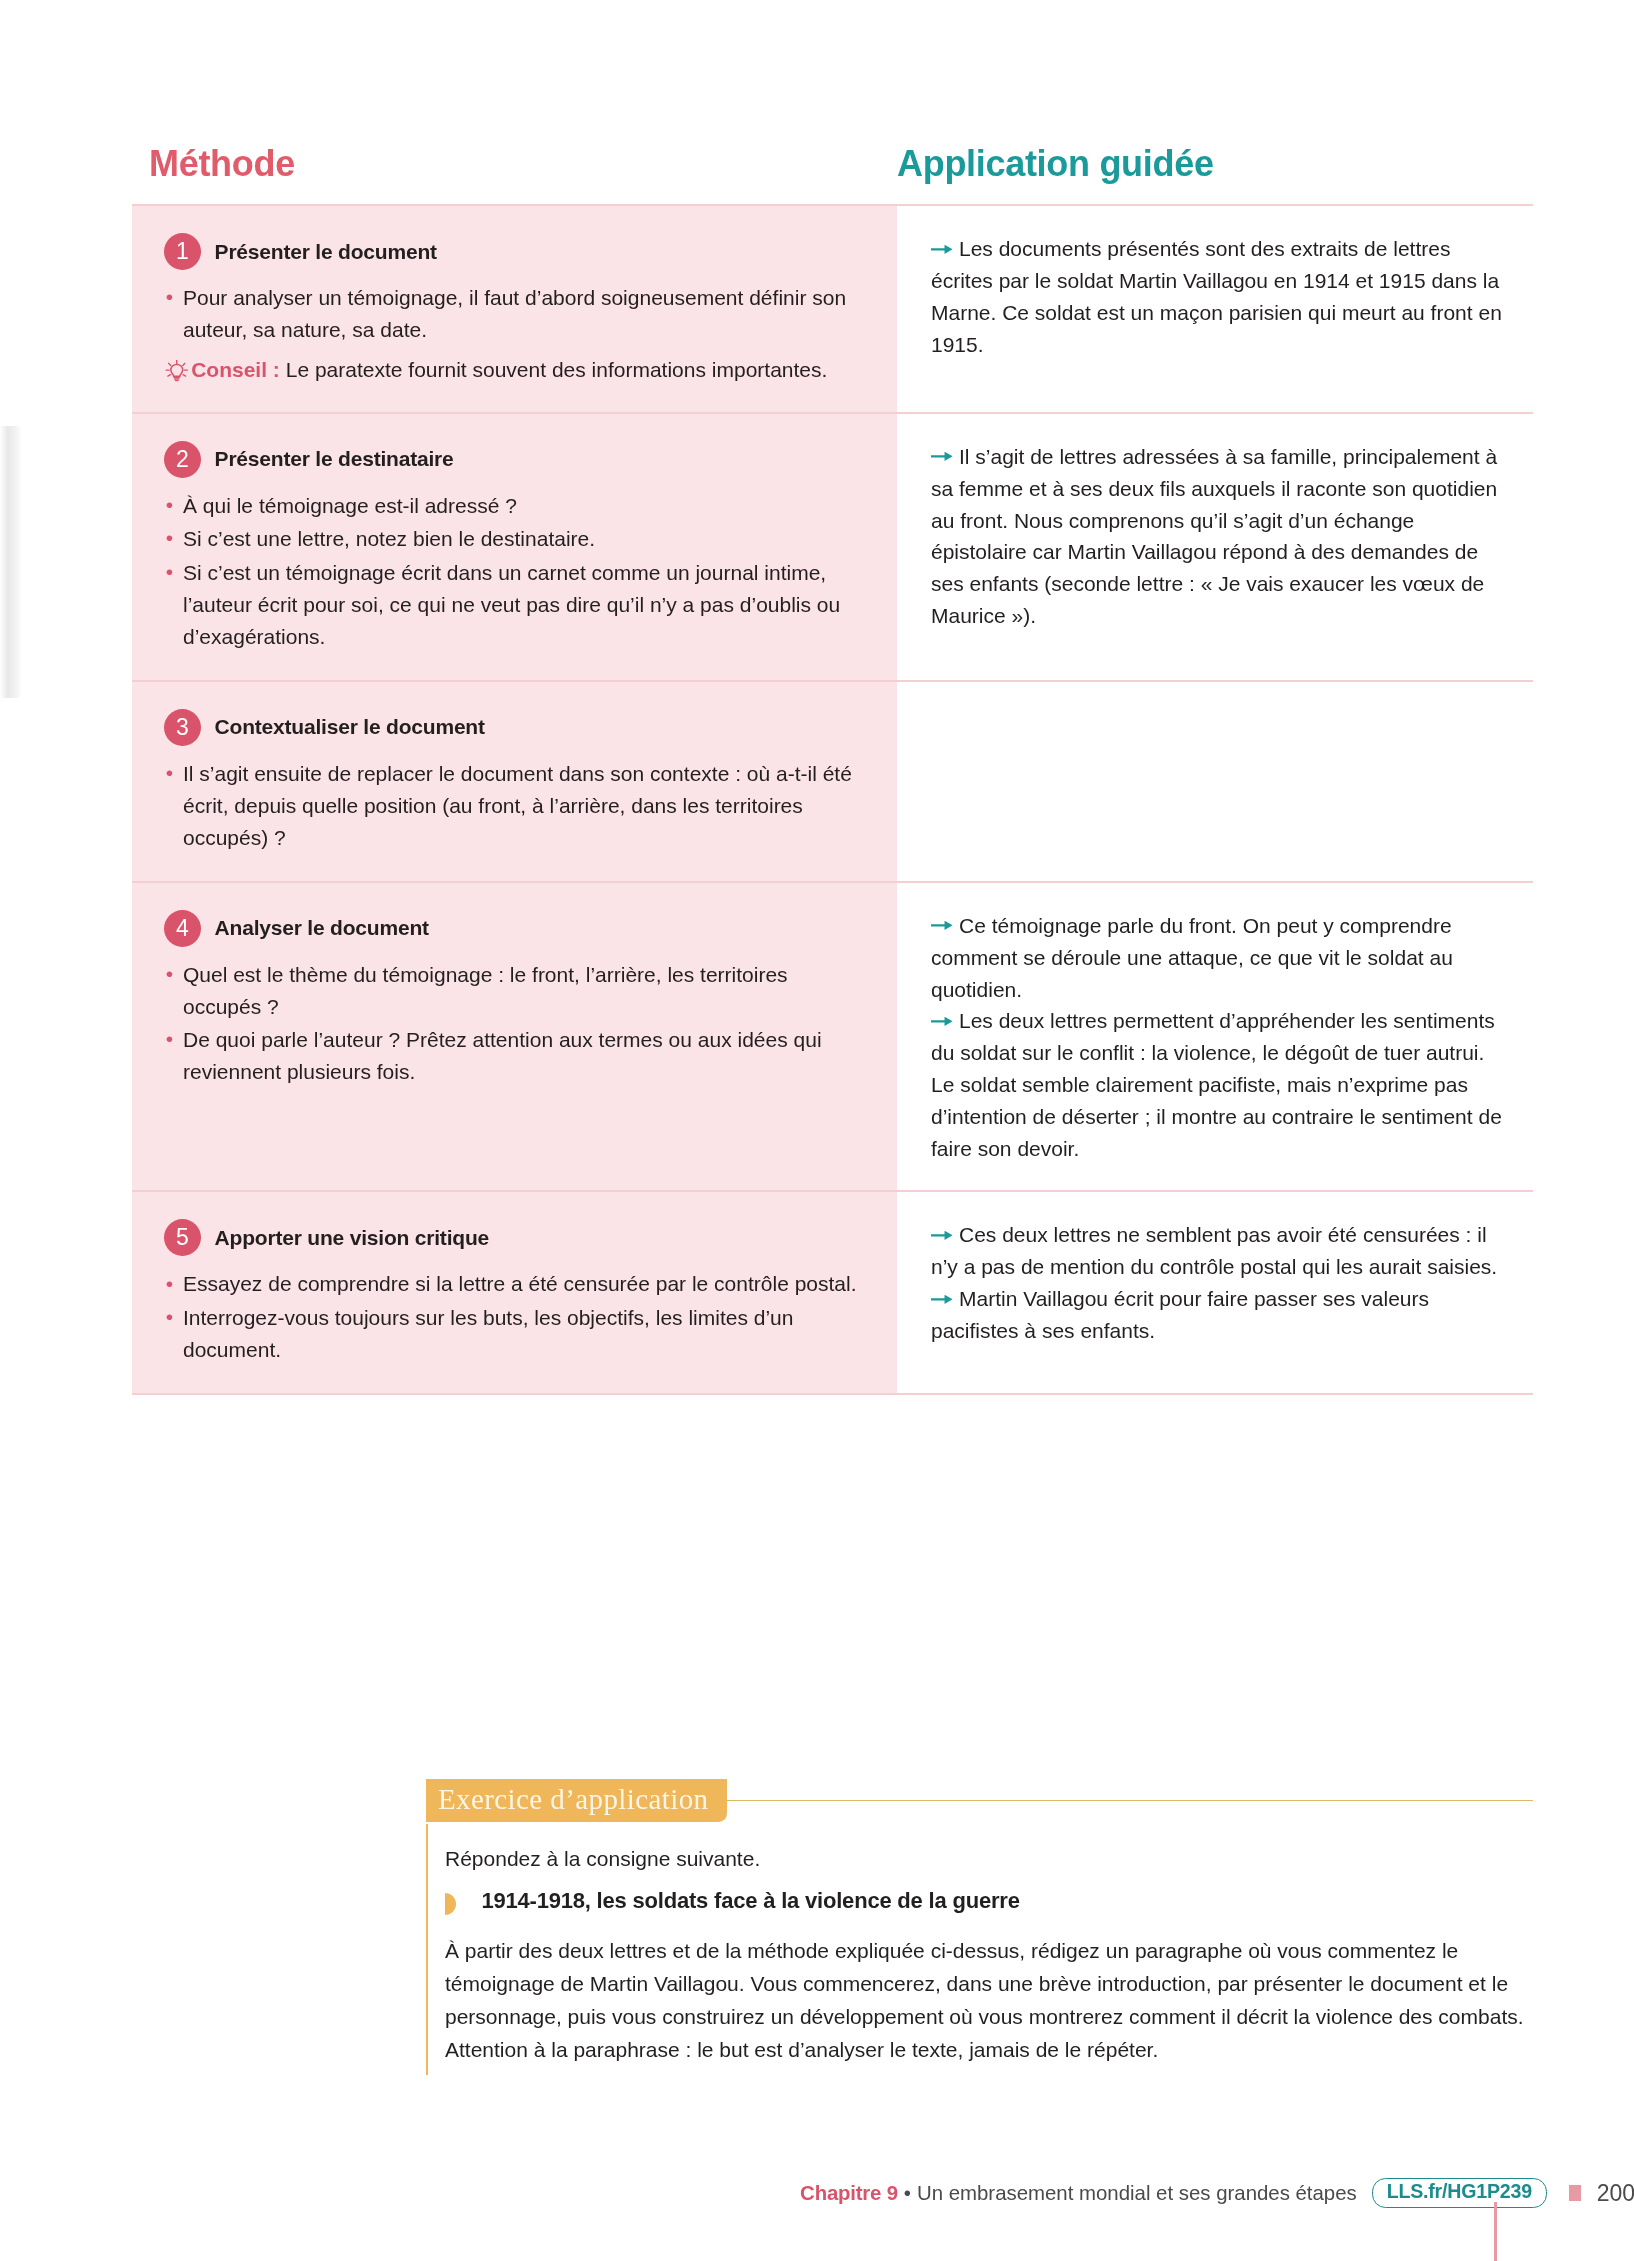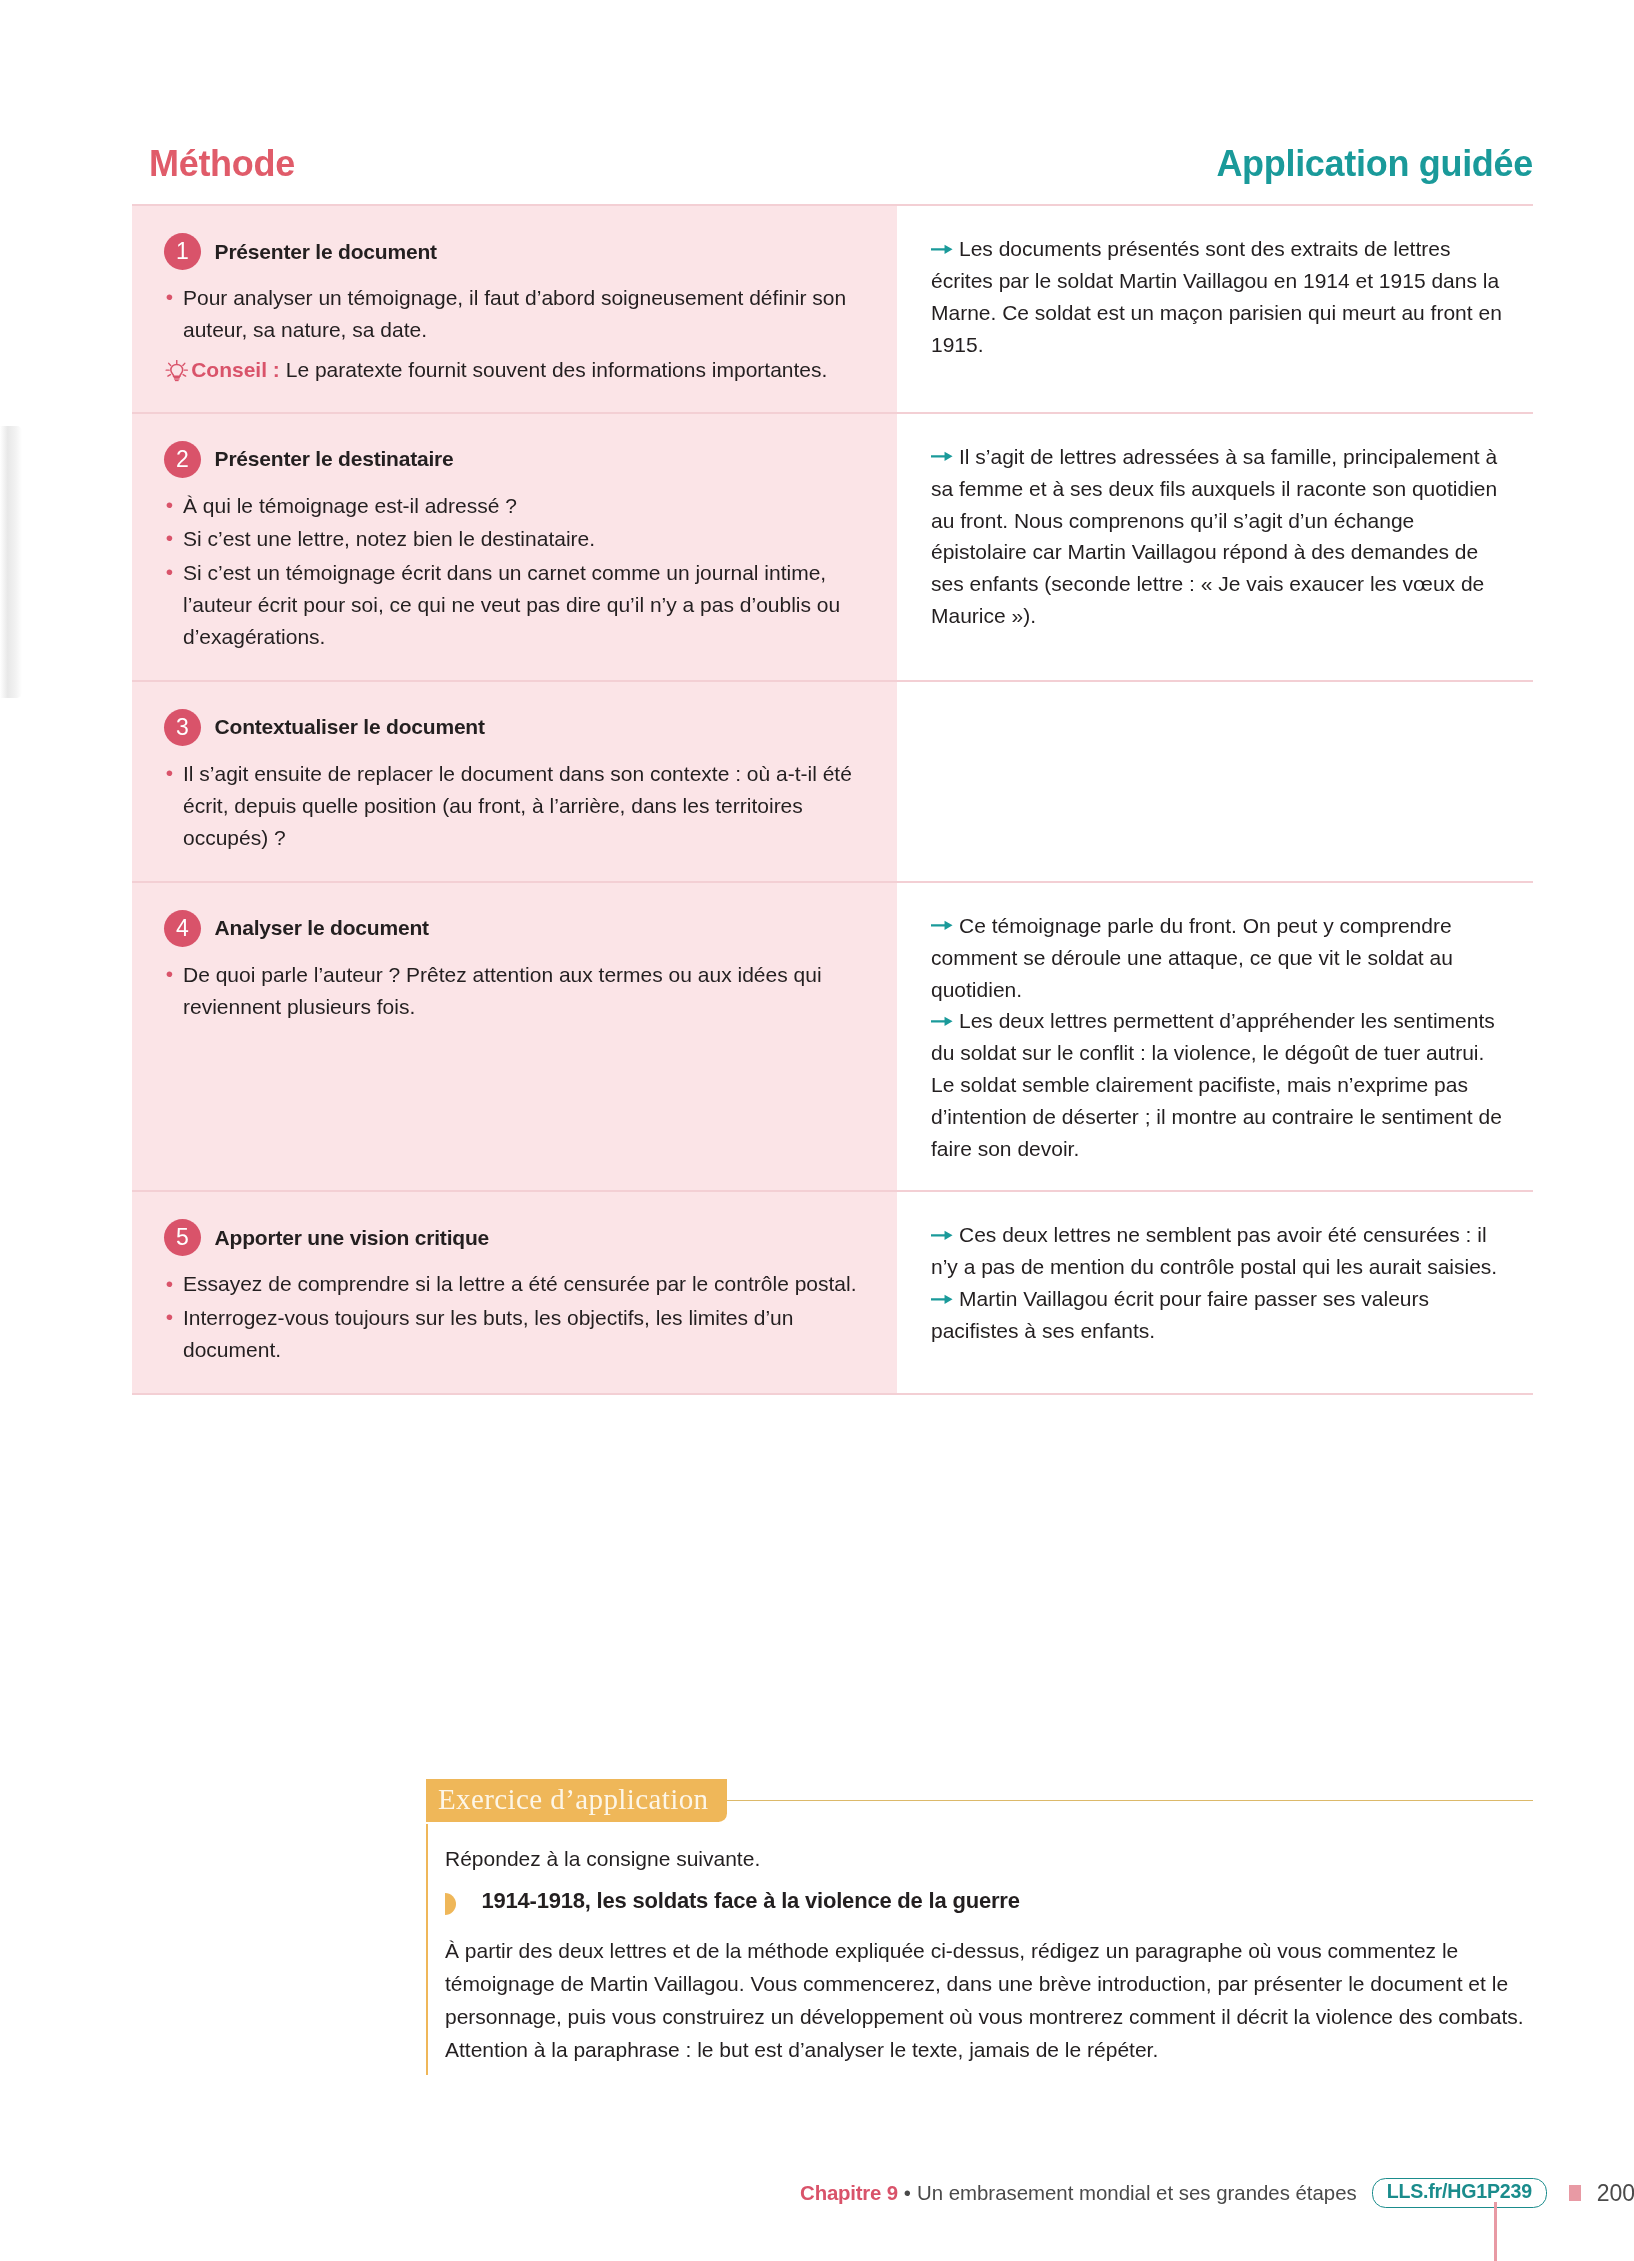--- a/index.html
+++ b/index.html
@@ -46,21 +46,21 @@
     padding-left: 17px;
     box-sizing: border-box;
   }
   .hdr-application {
     flex: 1;
     font-size: 36px;
     font-weight: bold;
     color: #1a9a9a;
     letter-spacing: -0.3px;
     line-height: 1;
-    text-align: right;
+    text-align: left;
   }
 
   
   .method-table {
     position: absolute;
     left: 132px;
     top: 204px;
     width: 1401px;
     border-top: 2.6px solid #f3cfd4;
   }
@@ -359,20 +359,21 @@
         </ul>
       </div>
     </div>
     <div class="method-row">
       <div class="cell-left">
         <div class="step-head">
           <div class="step-badge">4</div>
           <div class="step-title">Analyser le document</div>
         </div>
         <ul class="bullet-list">
+          <li class="bullet-item">Quel est le thème du témoignage : le front, l’arrière, les territoires occupés ?</li>
           <li class="bullet-item">De quoi parle l’auteur ? Prêtez attention aux termes ou aux idées qui reviennent plusieurs fois.</li>
         </ul>
       </div>
       <div class="cell-right">
         <div class="answer"><span class="arrow-icon"><svg viewBox="0 0 26 17" width="22" height="14.5" xmlns="http://www.w3.org/2000/svg">
               <path d="M0 7.2 L16 7.2 L16 3.1 L25.5 8.6 L16 14.1 L16 10 L0 10 Z" fill="#1a9a9a"></path>
             </svg></span><span>Ce témoignage parle du front. On peut y comprendre comment se déroule une attaque, ce que vit le soldat au quotidien.</span></div>
         <div class="answer"><span class="arrow-icon"><svg viewBox="0 0 26 17" width="22" height="14.5" xmlns="http://www.w3.org/2000/svg">
               <path d="M0 7.2 L16 7.2 L16 3.1 L25.5 8.6 L16 14.1 L16 10 L0 10 Z" fill="#1a9a9a"></path>
             </svg></span><span>Les deux lettres permettent d’appréhender les sentiments du soldat sur le conflit : la violence, le dégoût de tuer autrui. Le soldat semble clairement pacifiste, mais n’exprime pas d’intention de déserter ; il montre au contraire le sentiment de faire son devoir.</span></div>

